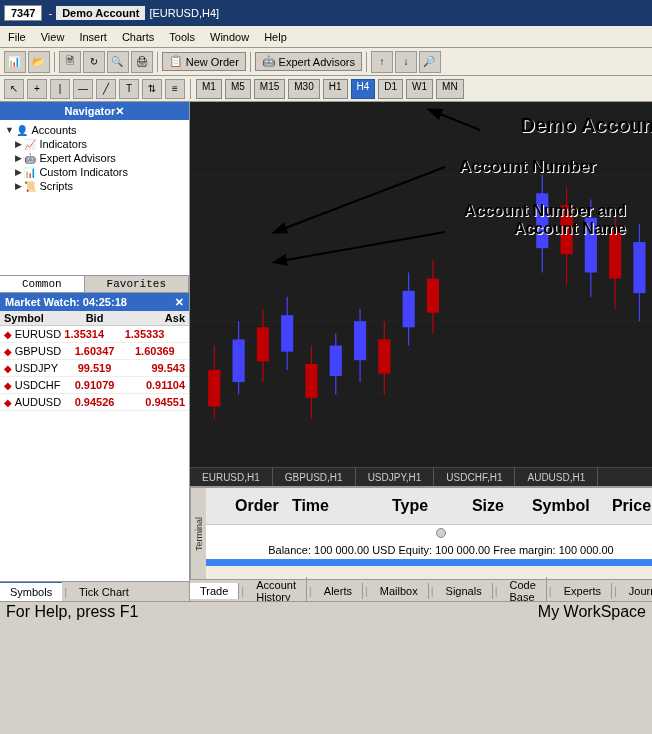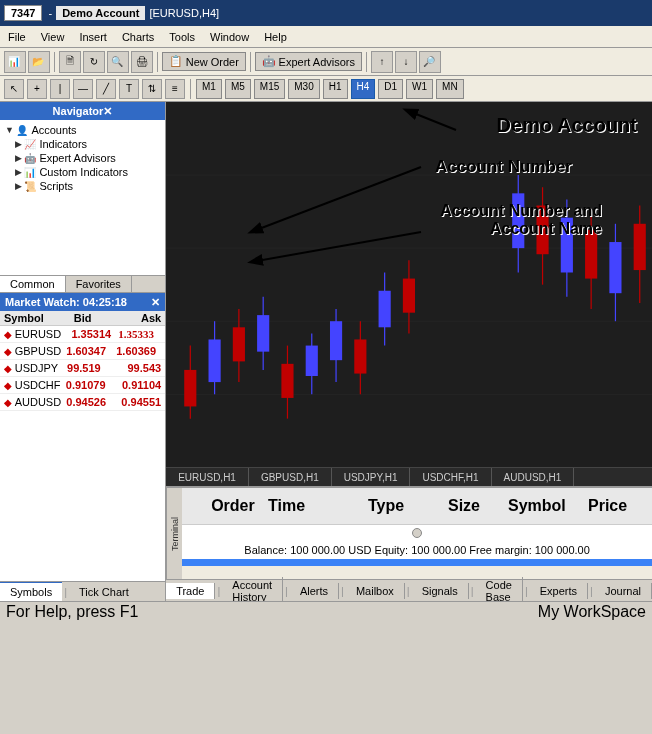--- a/index.html
+++ b/index.html
@@ -33,21 +33,21 @@
 
     
     .navigator { border-bottom: 1px solid #999; flex: 0 0 auto; }
     .panel-header { display: flex; align-items: center; justify-content: center; background: #316ac5; color: white; padding: 2px 5px; height: 18px; font-size: 11px; font-weight: bold; }
     .panel-close { cursor: pointer; font-size: 11px; }
     .nav-tree { padding: 3px; background: white; min-height: 155px; }
     .tree-item { display: flex; align-items: center; padding: 1px 2px; cursor: pointer; font-size: 11px; }
     .tree-icon { margin-right: 3px; font-size: 10px; }
     .tree-expand { margin-right: 2px; font-size: 9px; color: #333; }
     .nav-tabs { display: flex; background: #d4d0c8; border-top: 1px solid #999; }
-    .nav-tab { padding: 2px 10px; font-size: 11px; cursor: pointer; border-right: 1px solid #999; }
+    .nav-tab { padding: 2px 22px; font-size: 11px; cursor: pointer; border-right: 1px solid #999; font-family: Liberation Mono, monospace; }
     .nav-tab.active { background: white; }
 
     
     .market-watch { flex: 1; display: flex; flex-direction: column; }
     .mw-header { display: flex; align-items: center; justify-content: space-between; background: #316ac5; color: white; padding: 2px 5px; height: 18px; font-size: 11px; font-weight: bold; }
     .mw-table-header { display: grid; grid-template-columns: 1fr 1fr 1fr; padding: 1px 4px; background: #e8e8e8; border-bottom: 1px solid #ccc; font-size: 11px; font-weight: bold; }
     .mw-row { display: grid; grid-template-columns: 1fr 1fr 1fr; padding: 2px 4px; border-bottom: 1px solid #eee; font-size: 11px; align-items: center; }
     .mw-symbol { display: flex; align-items: center; gap: 3px; }
     .diamond-red { color: #cc0000; font-size: 10px; }
     .bid { color: #c00000; font-weight: bold; }
@@ -187,22 +187,22 @@
         <div class="mw-table-header">
           <span>Symbol</span>
           <span style="text-align:center;">Bid</span>
           <span style="text-align:right;">Ask</span>
         </div>
         <div class="mw-row">
           <div class="mw-symbol">
               <span class="diamond-red">◆</span>
               <span>EURUSD</span>
             </div>
-          <span class="bid" style="text-align:right;">1.35314</span>
-          <span class="ask" style="text-align:center;font-family:Liberation Serif, serif;">1.35333</span>
+          <span class="bid" style="text-align:left;">1.35314</span>
+          <span class="ask" style="text-align:left;">1.35333</span>
         </div>
         <div class="mw-row">
           <div class="mw-symbol">
               <span class="diamond-red">◆</span>
               <span>GBPUSD</span>
             </div>
           <span class="bid" style="text-align:center;">1.60347</span>
           <span class="ask" style="text-align:center;">1.60369</span>
         </div>
         <div class="mw-row">

